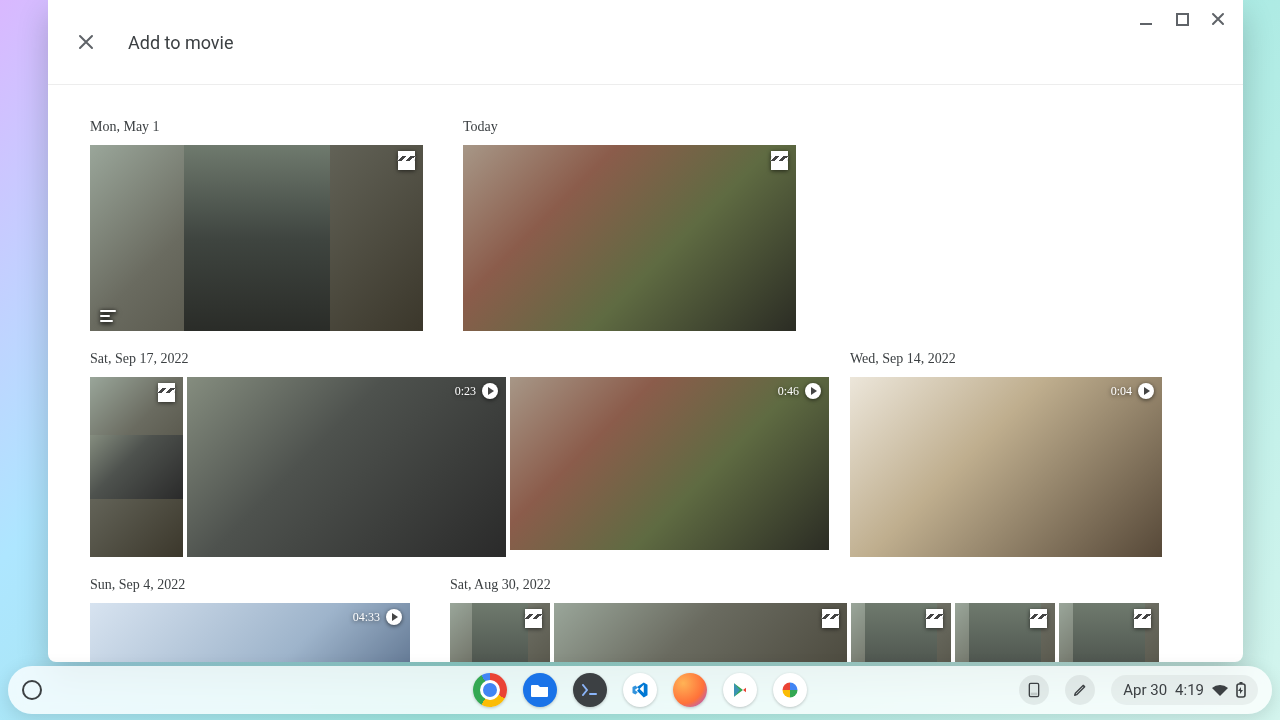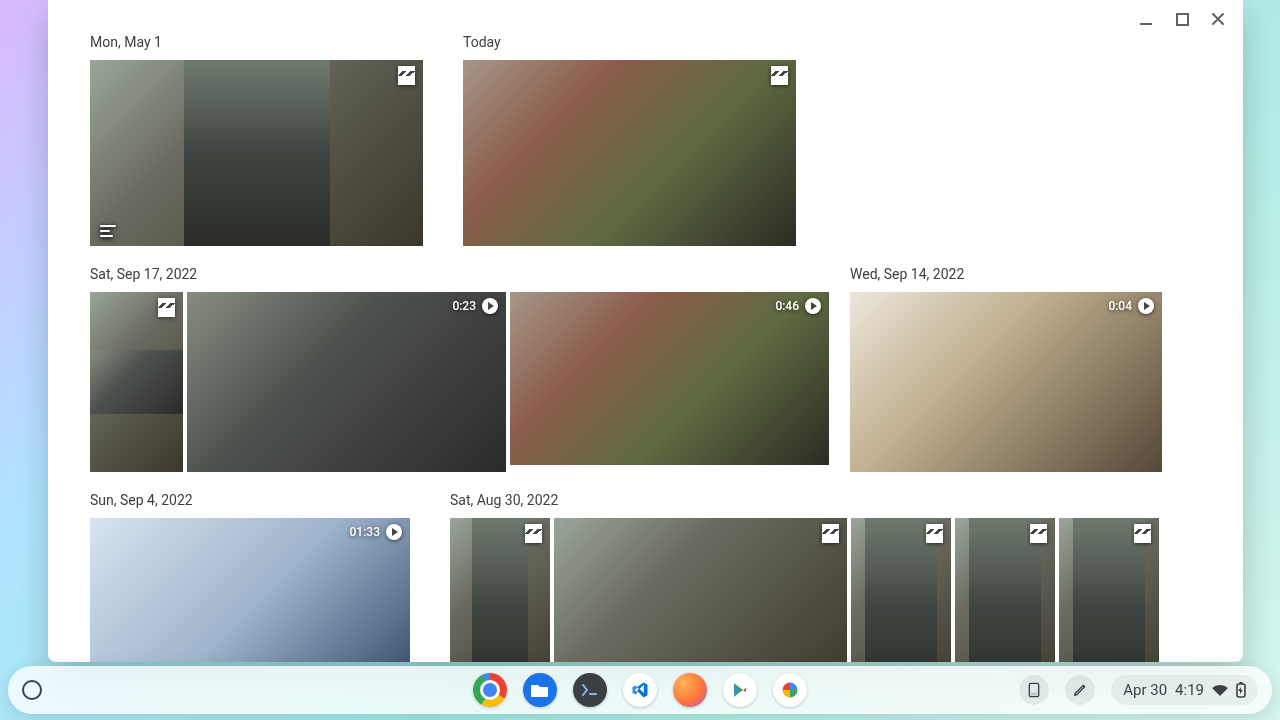--- a/index.html
+++ b/index.html
@@ -109,21 +109,21 @@
     width:16px;height:12px;filter:drop-shadow(0 1px 2px rgba(0,0,0,.7));
   }
   .notes-icon::before,.notes-icon::after{
     content:"";display:block;background:#fff;height:2px;border-radius:1px;margin-bottom:3px;
   }
   .notes-icon::before{width:16px;}
   .notes-icon::after{width:10px;}
   .notes-icon{position:relative;}
   .notes-icon .l3{position:absolute;left:0;bottom:0;width:13px;height:2px;background:#fff;border-radius:1px;}
 
-  .flex { display:flex; }
+  .flex { display:flex;font-family:Liberation Serif, serif; }
   .gap4 { gap:4px; }
   .gap40{ gap:40px; }
 
   
   .shelf{
     position:absolute; left:8px; right:8px; bottom:6px; height:48px;
     background:rgba(255,255,255,.78);
     backdrop-filter: blur(8px);
     border-radius:26px;
     box-shadow:0 4px 18px rgba(0,0,0,.12);
@@ -192,20 +192,28 @@
           <rect x="1" y="1" width="11" height="11" fill="none" stroke="currentColor" stroke-width="2"></rect>
         </svg>
     </div>
     <div class="wc" title="Close">
       <svg width="14" height="14" viewBox="0 0 14 14">
           <path d="M2 2 L12 12 M12 2 L2 12" stroke="currentColor" stroke-width="2" stroke-linecap="round"></path>
         </svg>
     </div>
   </div>
 
+  <div class="header">
+    <div class="close-x" title="Close">
+      <svg width="18" height="18" viewBox="0 0 18 18">
+          <path d="M3 3 L15 15 M15 3 L3 15" stroke="#5f6368" stroke-width="2" stroke-linecap="round"></path>
+        </svg>
+    </div>
+    <div>Add to movie</div>
+  </div>
 
   <div class="content">
 
     <div class="flex gap40 row1" style="margin-bottom:20px">
 
       <div>
         <div class="section-label">Mon, May 1</div>
         <div class="thumb pillarbox a">
           <div class="vert-frame" style="position:absolute;left:94px;top:0;width:146px;height:100%"></div>
           <div class="badge">
@@ -272,21 +280,21 @@
           </div>
         </div>
       </div>
     </div>
 
     <div class="flex row3" style="gap:40px">
       <div>
         <div class="section-label">Sun, Sep 4, 2022</div>
         <div class="thumb tv a">
           <div class="badge">
-            <span>01:33</span>
+            <span>04:33</span>
             <span class="play"></span>
           </div>
         </div>
       </div>
 
       <div style="flex:1">
         <div class="section-label">Sat, Aug 30, 2022</div>
         <div class="flex gap4">
           <div class="thumb pillarbox b">
             <div class="vert-frame" style="position:absolute;left:22px;top:0;width:56px;height:100%"></div>

